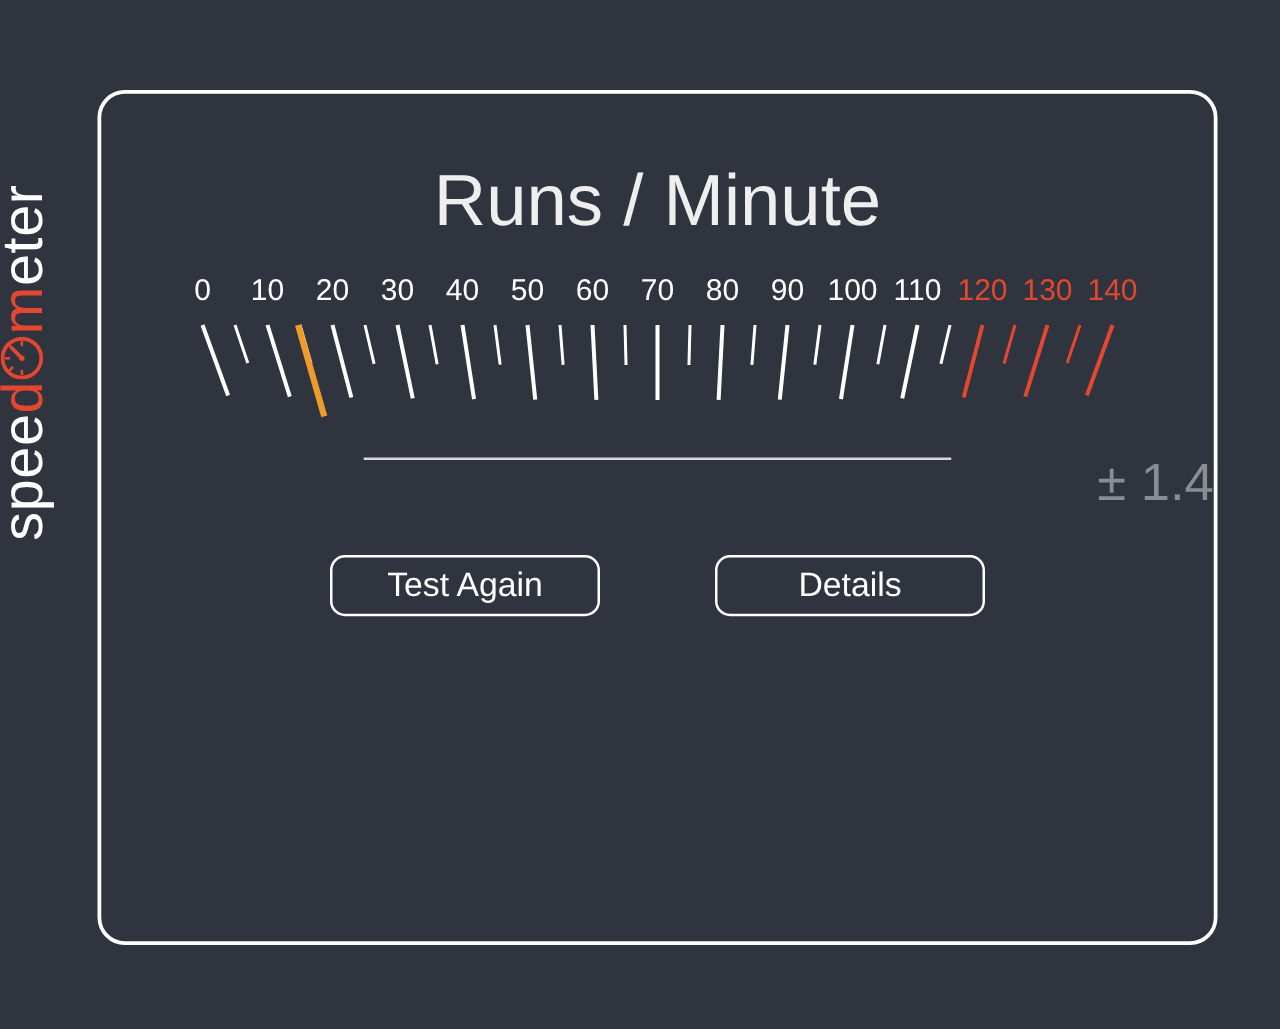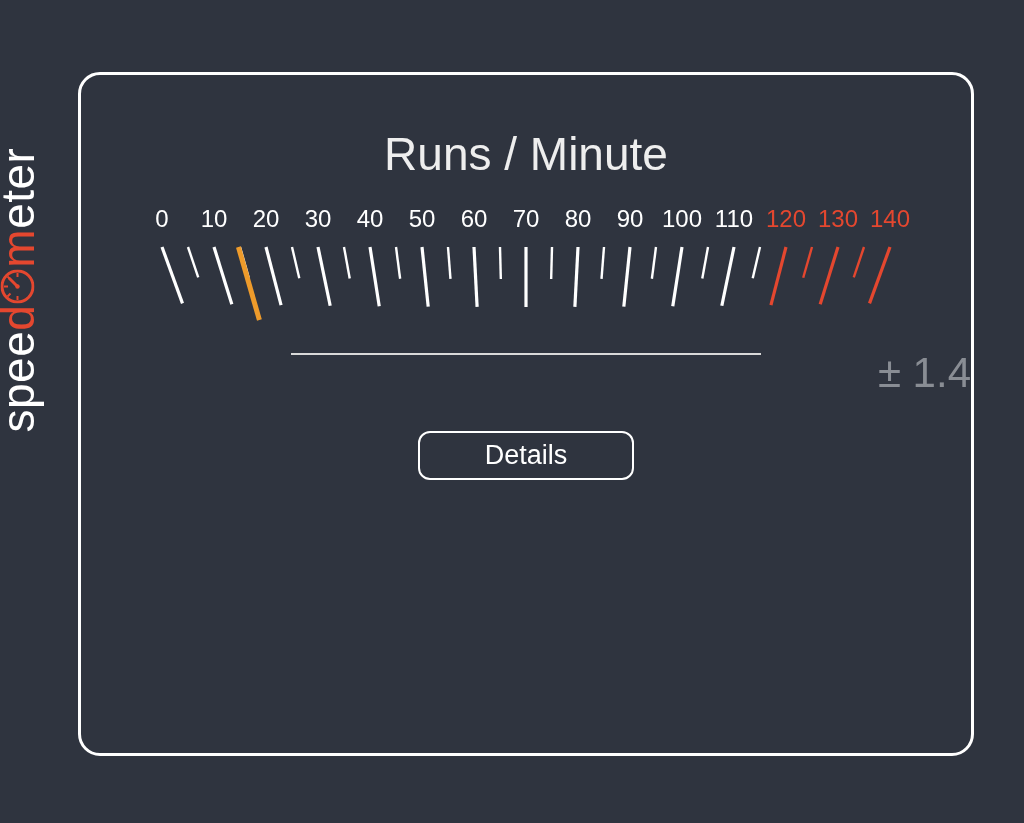--- a/index.html
+++ b/index.html
@@ -34,21 +34,21 @@
     position: absolute;
     left: 78px;
     top: 72px;
     width: 896px;
     height: 684px;
     border: 3px solid #ffffff;
     border-radius: 22px;
   }
   .title {
     text-align: center;
-    font-size: 46px;
+    font-size: 58px;
     font-weight: 400;
     color: #eeeeee;
     margin-top: 52px;
   }
   .dial {
     display: block;
     margin: 18px auto 0 auto;
   }
   .divider {
     width: 470px;
@@ -156,17 +156,18 @@
         <line x1="685.9999999999999" y1="48" x2="677.2170361994299" y2="78.77108296563313" stroke="#e4472f" stroke-width="2.4" stroke-linecap="butt"></line>
         <line x1="738.0000000000001" y1="48" x2="727.7718376347194" y2="78.32135707103919" stroke="#e4472f" stroke-width="2.4" stroke-linecap="butt"></line>
         <line x1="112.44" y1="48.000000000000114" x2="133.4046821347133" y2="121.05122930512835" stroke="#ee9b2b" stroke-width="5" stroke-linecap="butt"></line>
       </svg>
 
     <hr class="divider">
 
     <div class="margin">± 1.4</div>
 
     <div class="buttons">
+      <button class="btn">Test Again</button>
       <button class="btn">Details</button>
     </div>
   </div>
 
 </div>
 
 </body></html>

